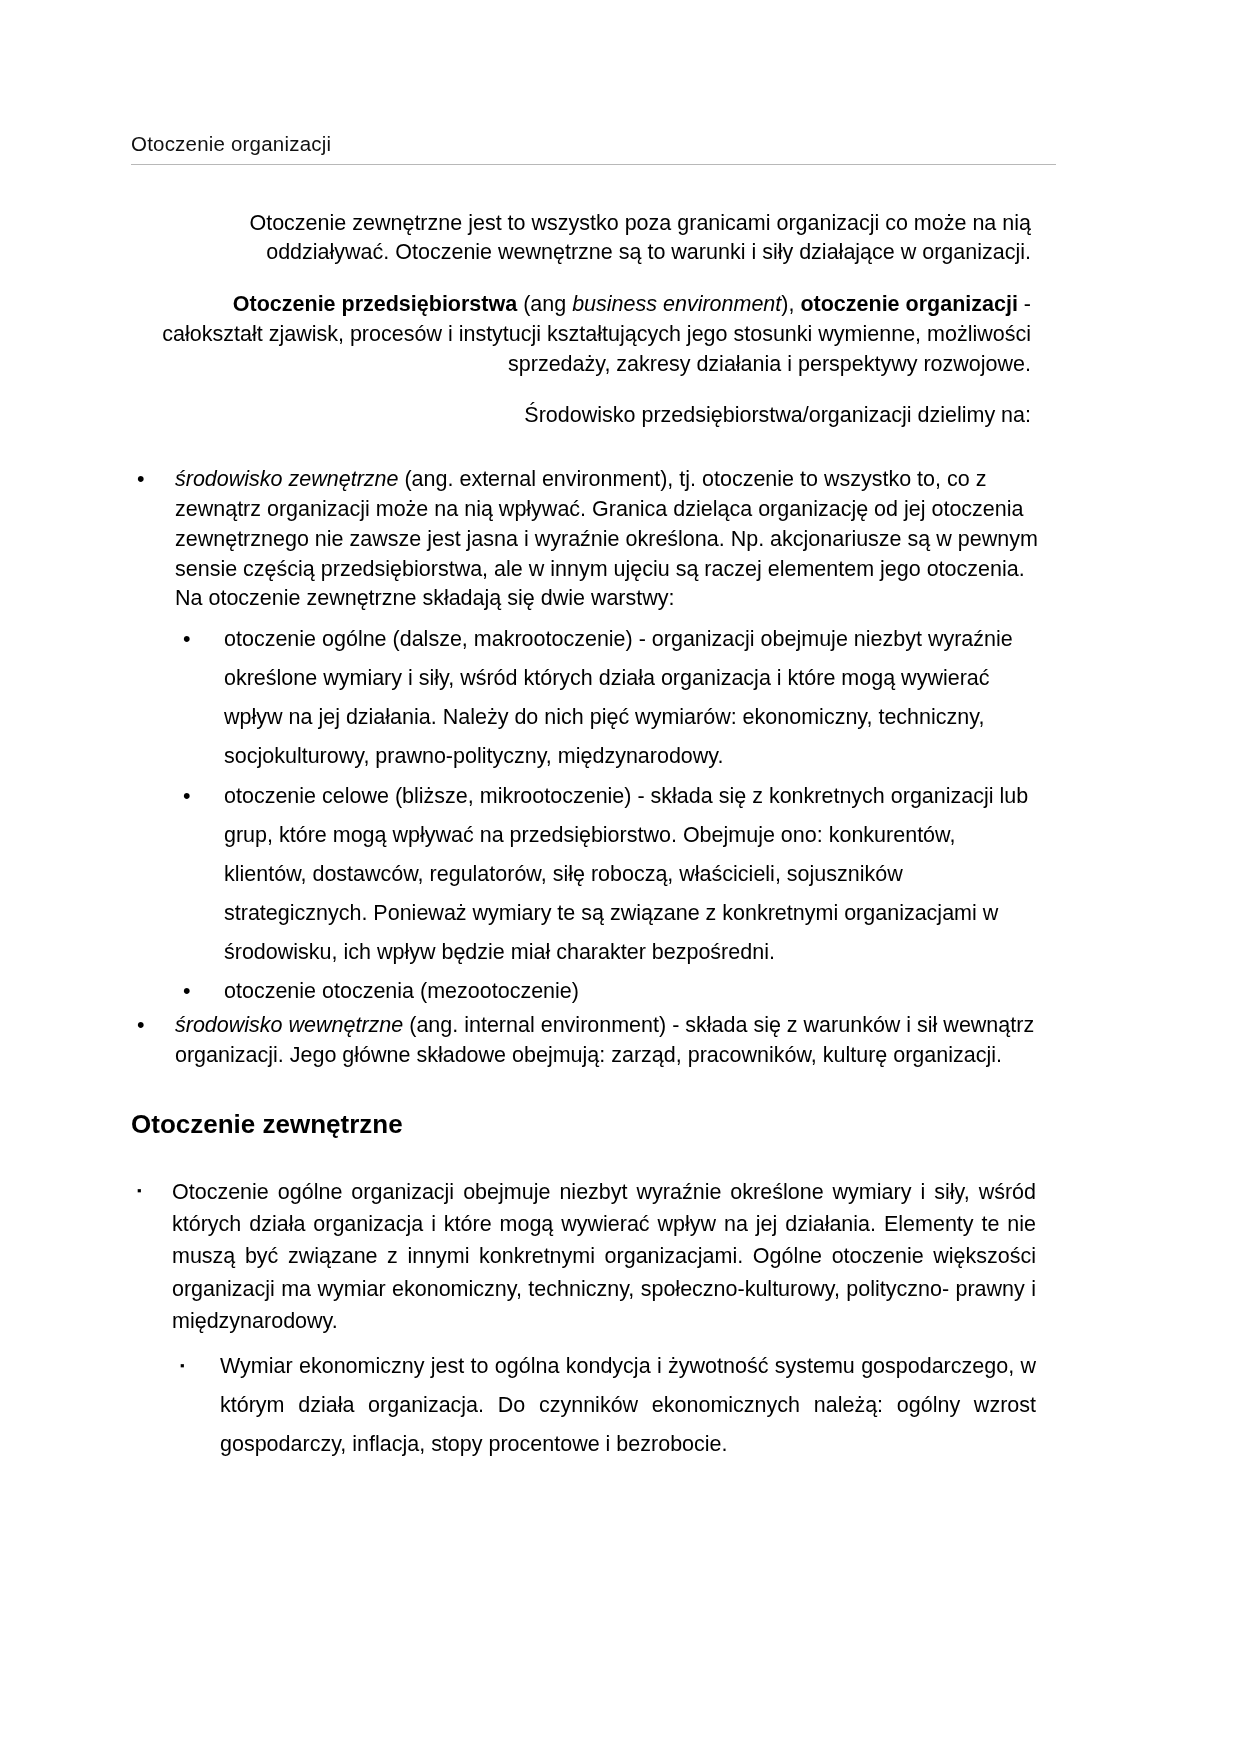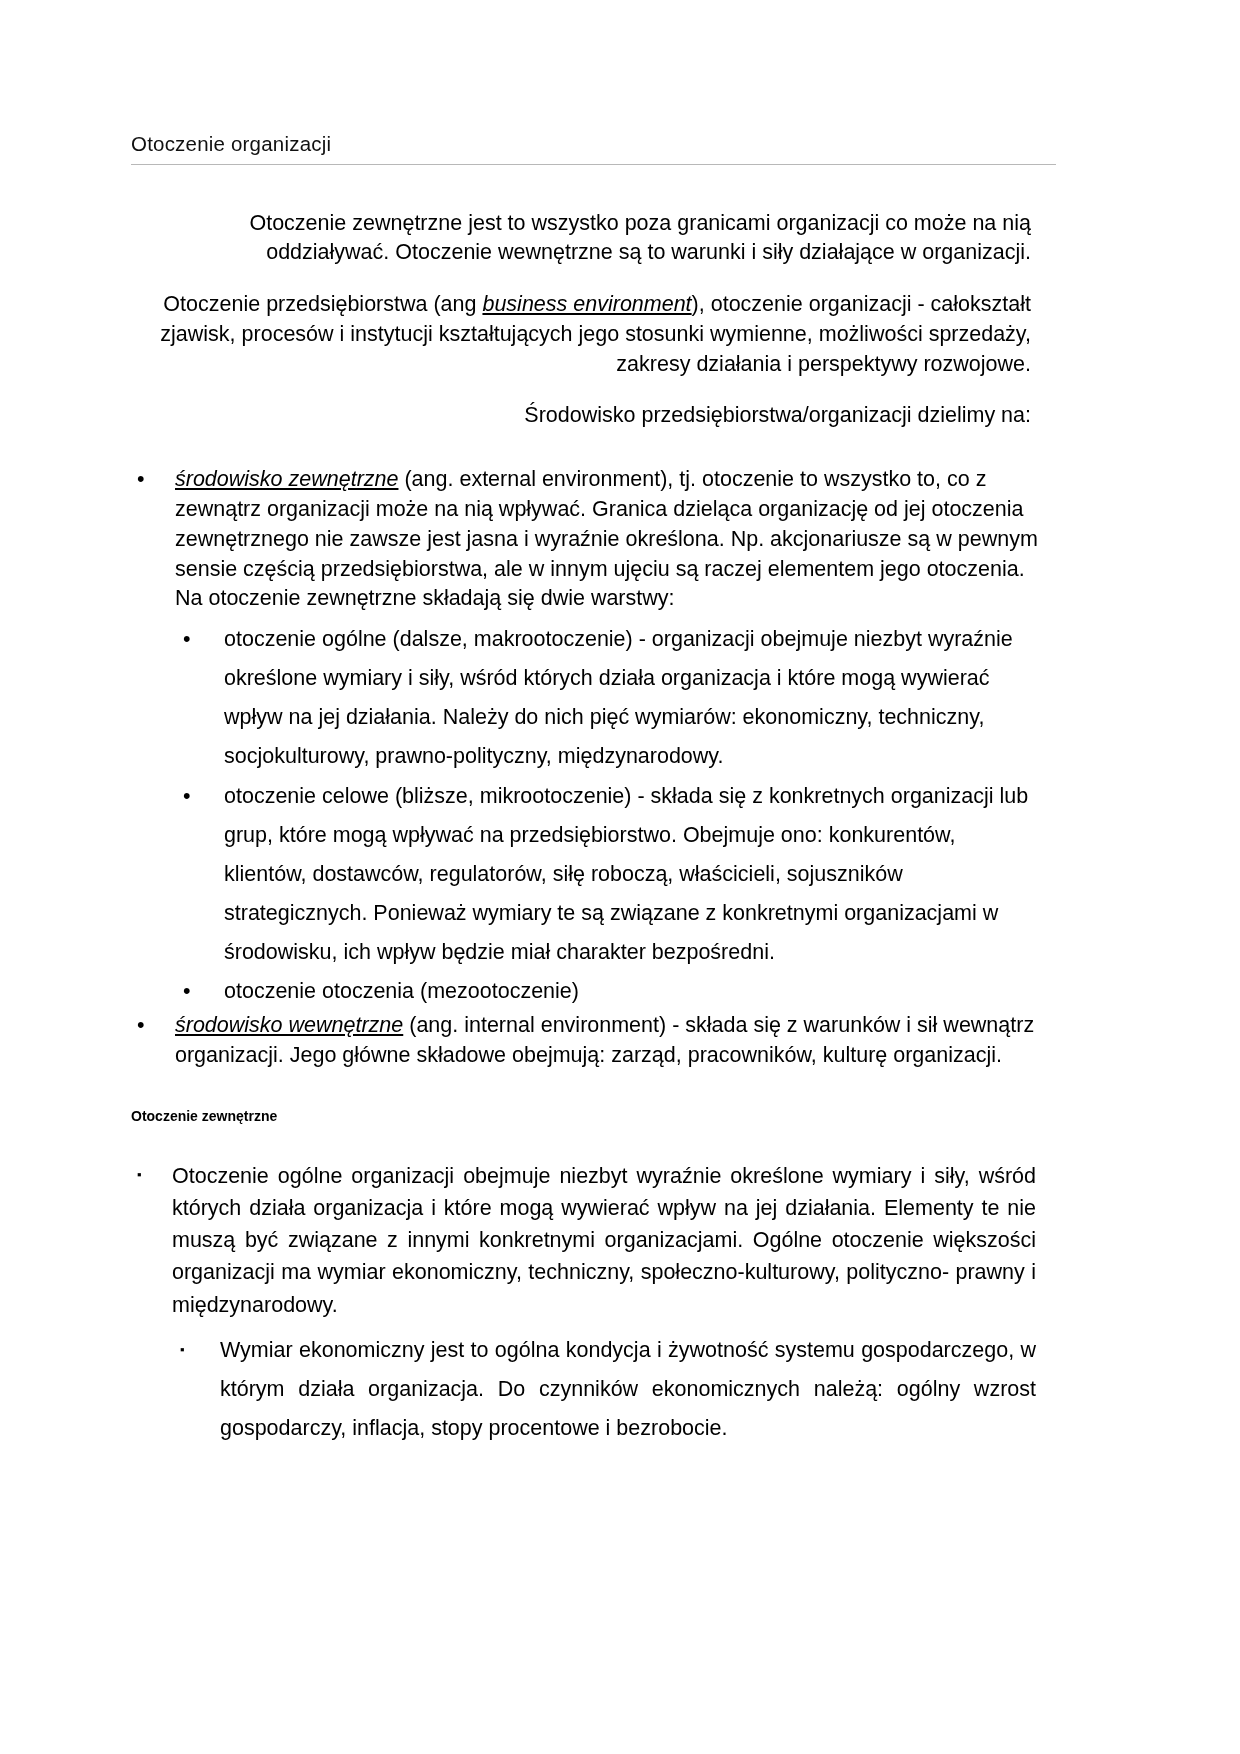--- a/index.html
+++ b/index.html
@@ -41,26 +41,26 @@
   
   p.body {
     font-size: 21.5px;
     line-height: 1.385;
     margin: 0 0 22px 0;
     width: 900px;
     text-align: right;
   }
   p.body.tight { margin-bottom: 20px; }
 
-  b, .b { font-weight: normal; margin-top: 8px; }
-  i, .i { font-style: italic; text-decoration: underline; }
+  b, .b { font-weight: bold; margin-top: 8px; }
+  i, .i { font-style: italic; }
 
   
   h2.section {
-    font-size: 14px;
+    font-size: 26px;
     font-weight: bold;
     line-height: 1.35;
     margin: 0 0 20px 0;
     padding: 0;
   }
 
   
   ul.lvl1 {
     list-style: none;
     margin: 0;

